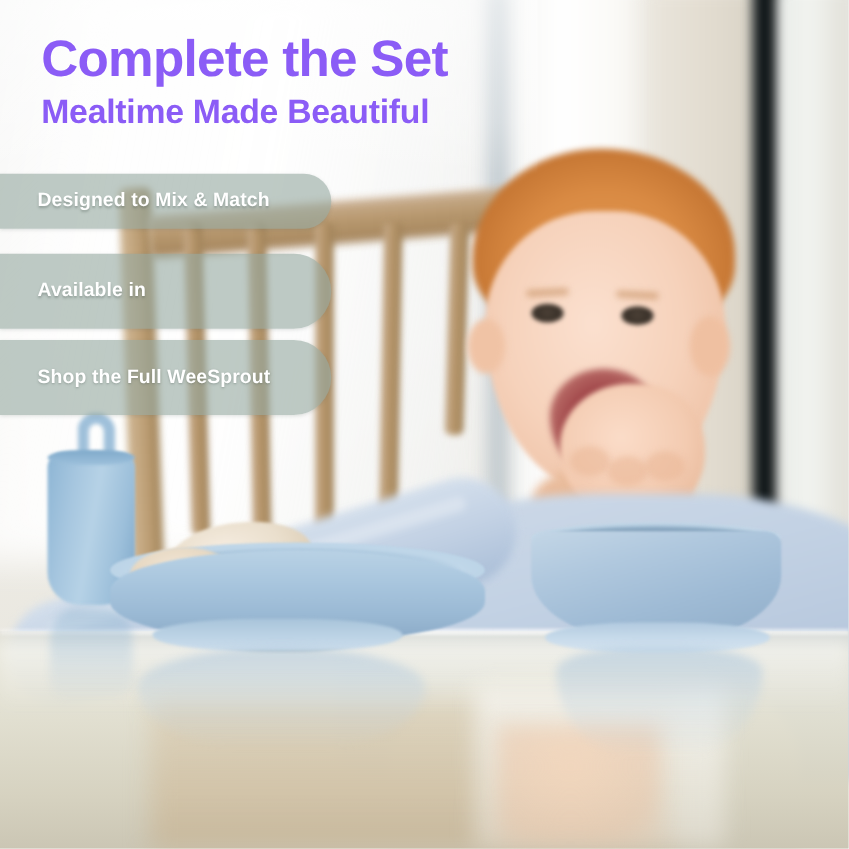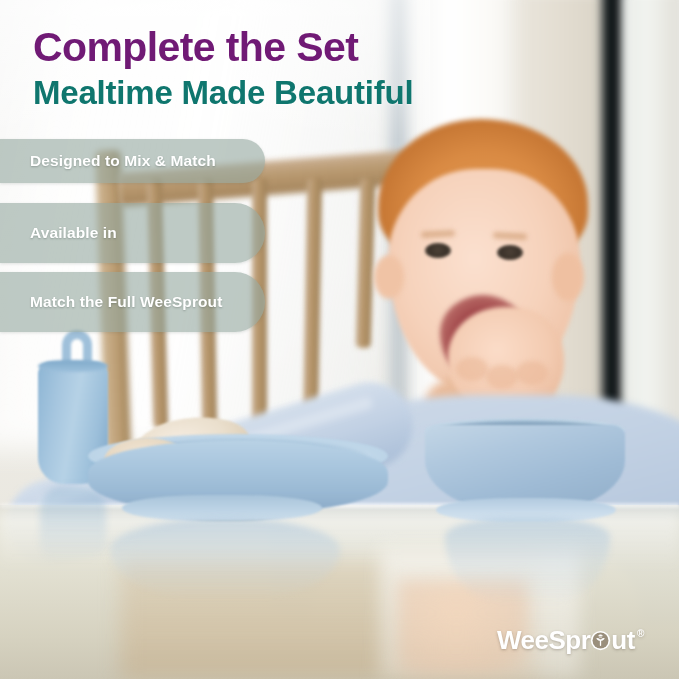--- a/index.html
+++ b/index.html
@@ -322,28 +322,28 @@
   .wash-top {
     position:absolute; left:0; top:0; width:430px; height:140px;
     background:linear-gradient(180deg, rgba(255,255,255,.55) 0%, rgba(255,255,255,.25) 70%, rgba(255,255,255,0) 100%);
     pointer-events:none;
   }
 
   
   .headline {
     position:absolute; left:33px; top:24px;
     font-size:41px; font-weight:700; letter-spacing:-.6px;
-    color:#701a75;
+    color:#8b5cf6;
     text-shadow:0 1px 2px rgba(255,255,255,.55);
     white-space:nowrap;
   }
   .subhead {
     position:absolute; left:33px; top:74px;
-    font-size:33px; font-weight:700; letter-spacing:-.2px;
-    color:#0f766e;
+    font-size:27px; font-weight:700; letter-spacing:-.2px;
+    color:#8b5cf6;
     text-shadow:0 1px 2px rgba(255,255,255,.5);
     white-space:nowrap;
   }
 
   .pills { position:absolute; left:0; top:0; width:300px; }
   .pill {
     position:absolute; left:0;
     background:rgba(150,170,162,.62);
     border-radius:0 30px 30px 0;
     display:flex; align-items:center;
@@ -462,36 +462,20 @@
     </div>
 
     <div class="pill pill-2">
       <span>
         <span>Available in</span><br>
       </span>
     </div>
 
     <div class="pill pill-3">
       <span>
-        <span>Match the Full WeeSprout</span><br>
+        <span>Shop the Full WeeSprout</span><br>
       </span>
     </div>
 
   </div>
 
-  <div class="logo">
-    <span class="logo-word-a">WeeSpr</span>
-    <span class="mark">
-      <svg viewBox="0 0 24 24" width="21" height="21" aria-hidden="true">
-        <circle cx="12" cy="12" r="11" fill="#ffffff"></circle>
-        <circle cx="12" cy="12" r="9.1" fill="#9a8f7c"></circle>
-        <path d="M12 17.4 V11.4" stroke="#ffffff" stroke-width="1.5" stroke-linecap="round" fill="none"></path>
-        <path d="M12 12.4 C9.4 12.4 7.6 11 7.3 9.1 C9.9 8.8 11.7 10 12 12.4 Z" fill="#ffffff"></path>
-        <path d="M12 12.4 C14.6 12.4 16.4 11 16.7 9.1 C14.1 8.8 12.3 10 12 12.4 Z" fill="#ffffff"></path>
-        <path d="M9.6 7.2 h4.8 v-1.1 h-1.1 v-1.1 h-2.6 v1.1 h-1.1 z" fill="#ffffff"></path>
-        <rect x="10.2" y="7.6" width="3.6" height="0.9" rx="0.4" fill="#ffffff"></rect>
-      </svg>
-    </span>
-    <span class="logo-word-b">ut</span>
-    <span class="reg">®</span>
-  </div>
 
 </div>
 
 </body></html>

